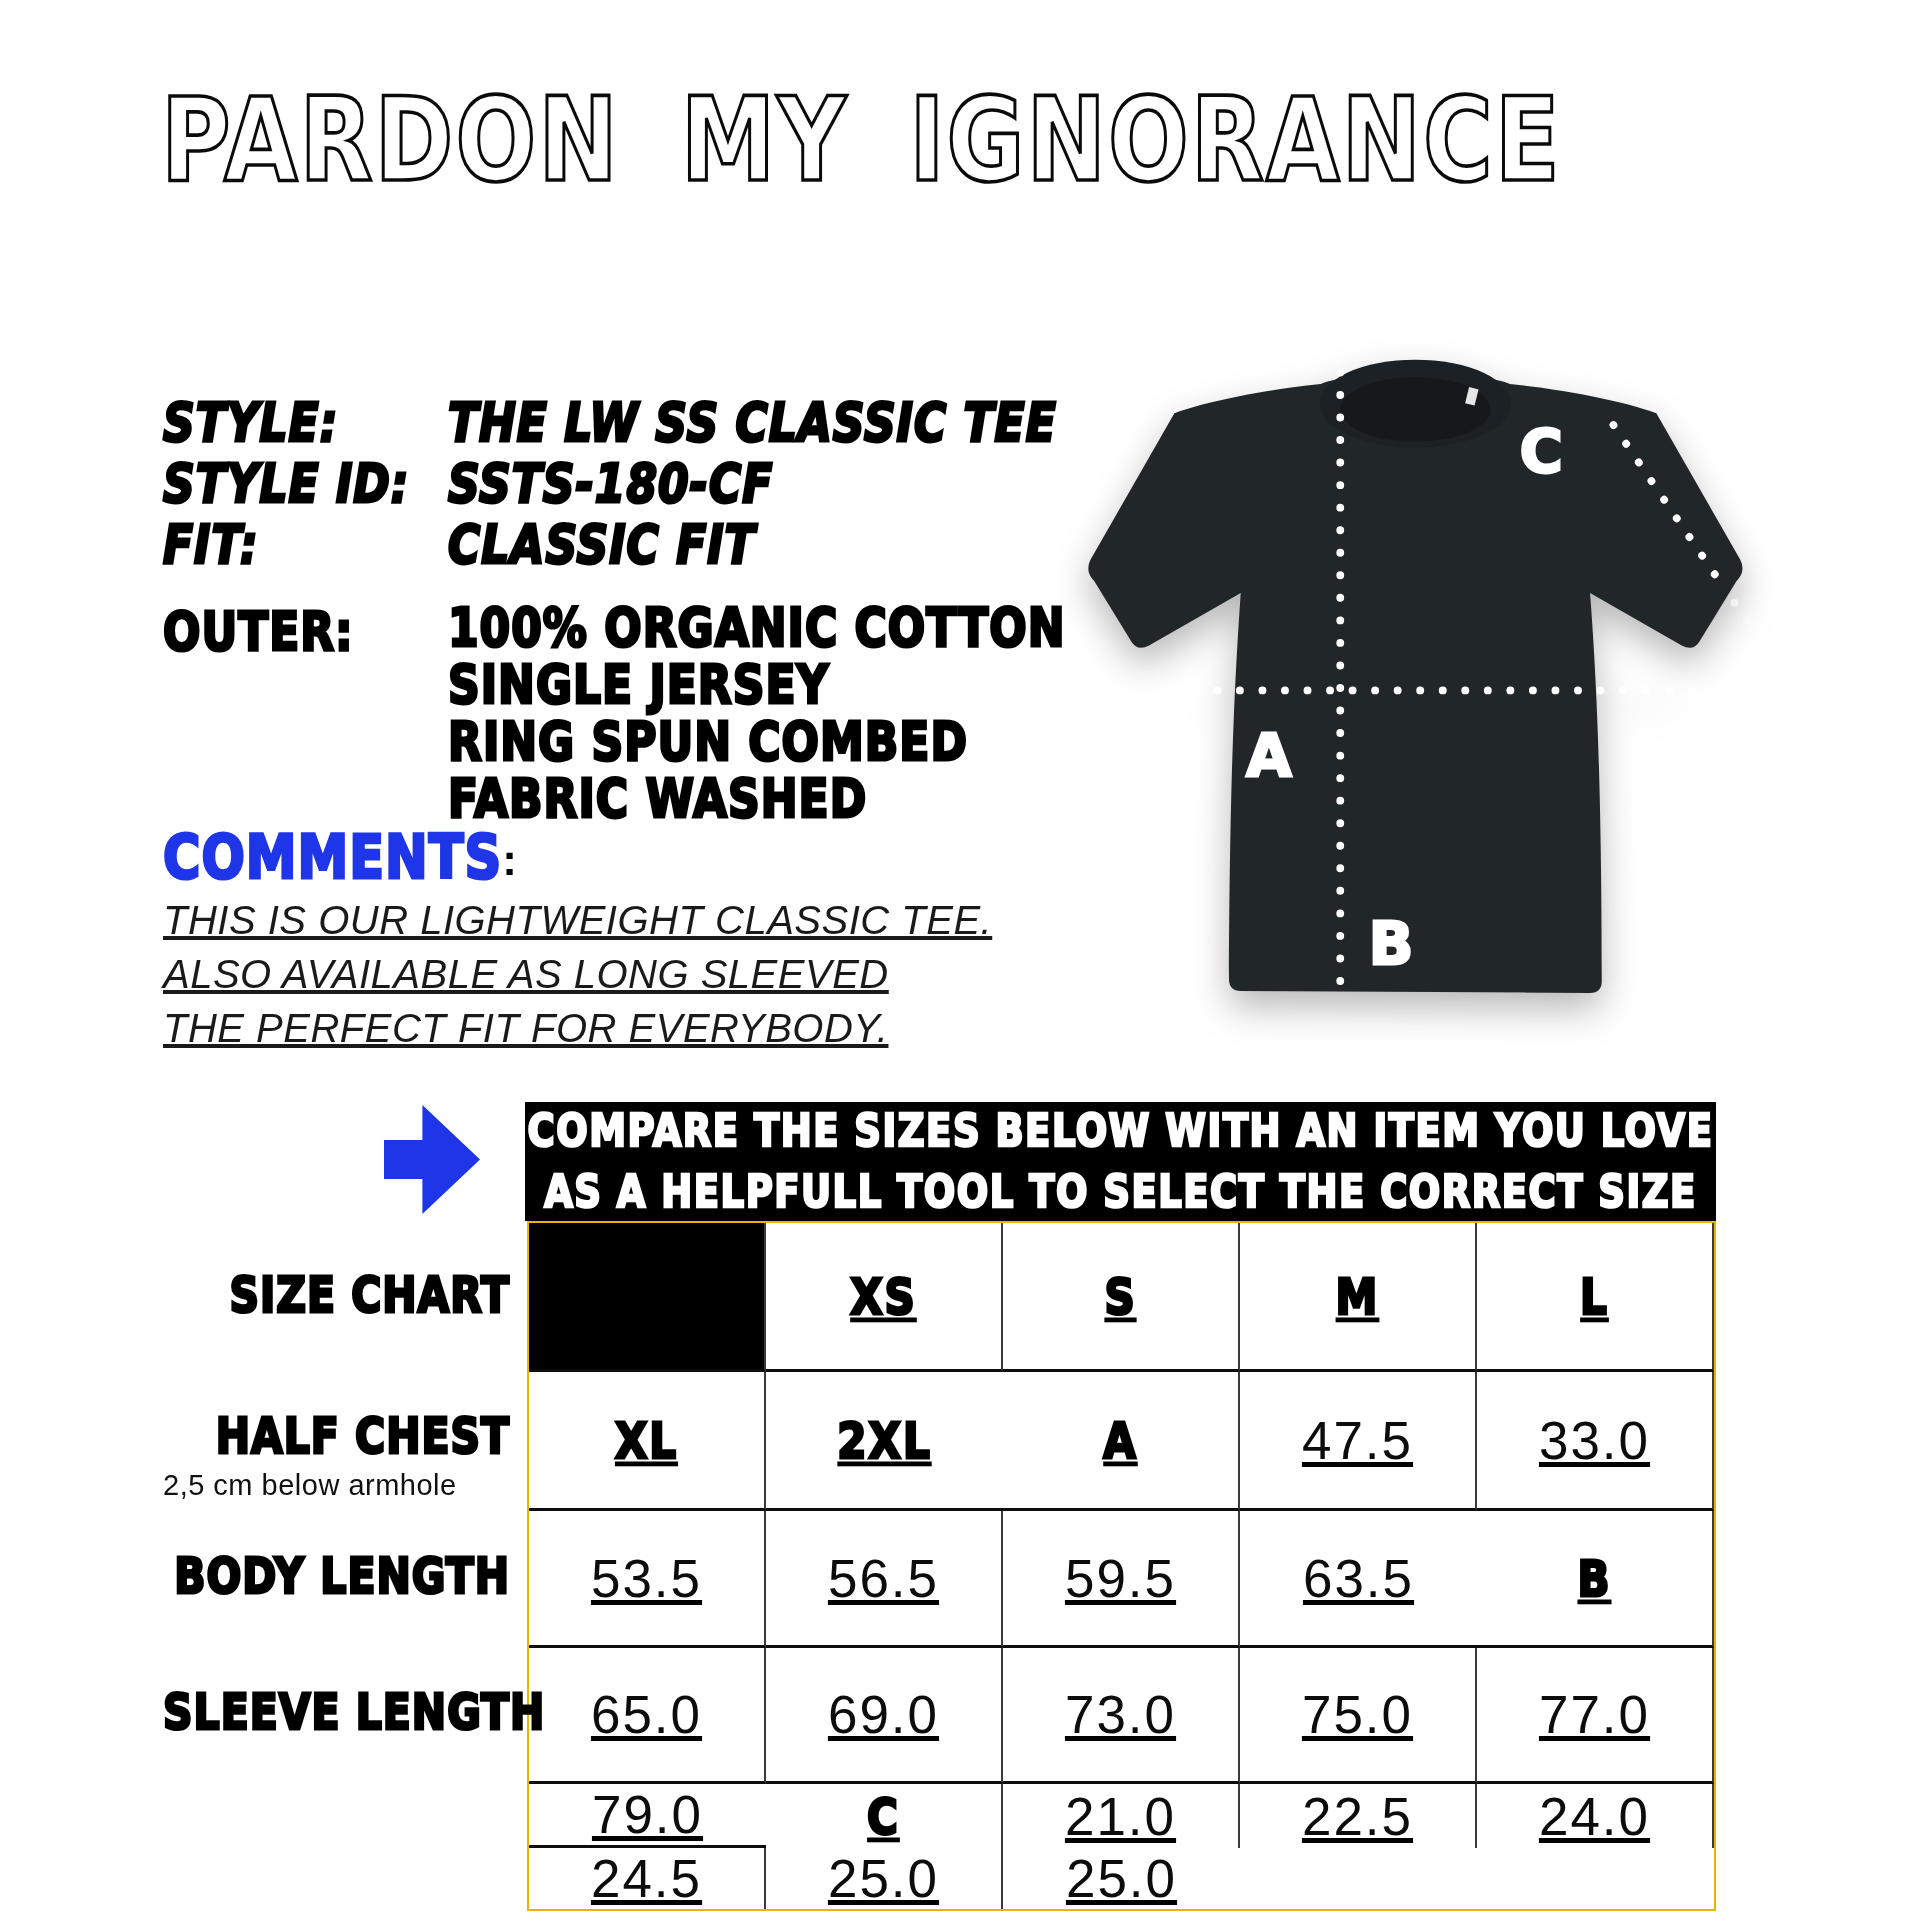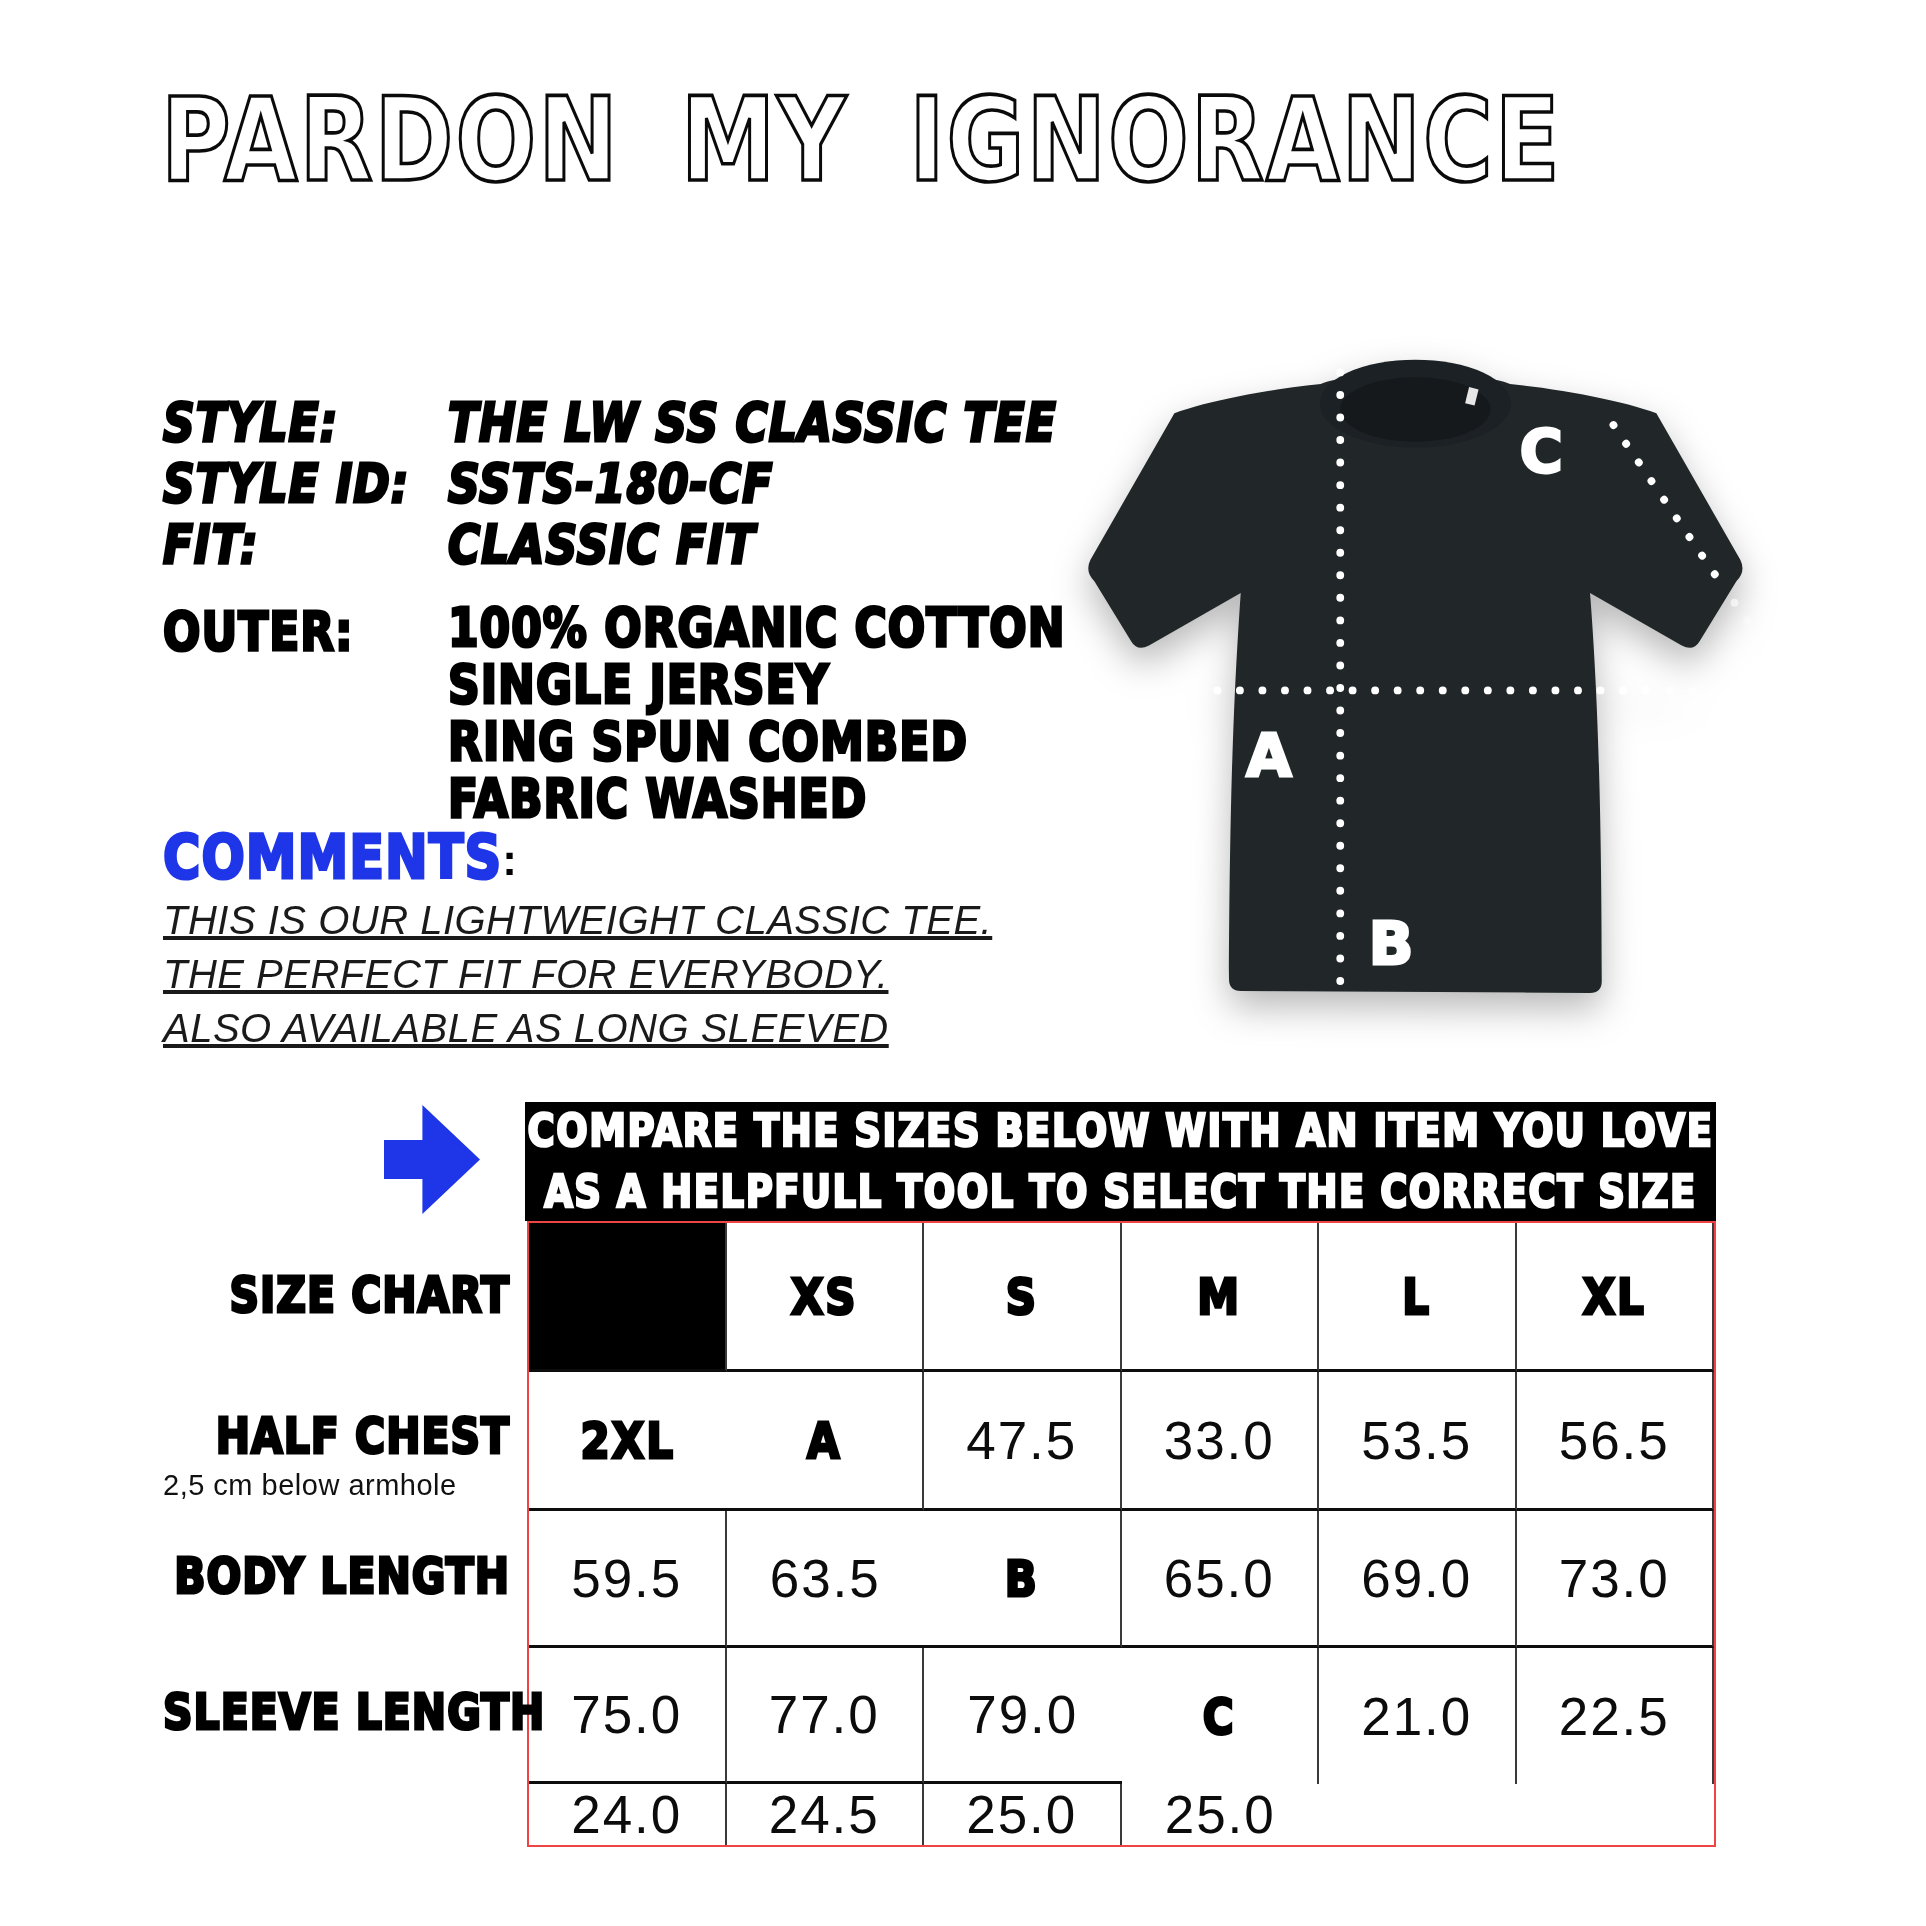--- a/index.html
+++ b/index.html
@@ -40,23 +40,23 @@
 
   
   .arrow{position:absolute;left:384px;top:1105px;width:96px;height:109px;
          clip-path:polygon(0% 32%,40% 32%,40% 0%,100% 50%,40% 100%,40% 68%,0% 68%);}
   .banner{position:absolute;left:525px;top:1102px;width:1191px;height:119px;background:#000;
           display:flex;flex-direction:column;align-items:center;justify-content:center;gap:18px;}
   .banner .bubble{color:#ffffff;font-size:37px;letter-spacing:1.5px;-webkit-text-stroke:2.2px #ffffff;}
 
   
   .size-table{position:absolute;left:527px;top:1221px;width:1189px;
-              display:grid;grid-template-columns:repeat(6,1fr);
+              display:grid;grid-template-columns:repeat(5,1fr);
               grid-template-rows:149px 139px 137px 136px;
-              border:2px solid #ef4444;box-sizing:border-box;}
+              border:2px solid #eab308;box-sizing:border-box;text-decoration:underline;}
   .cell{border-right:2px solid #3a3a3a;border-bottom:3px solid #0d0d0d;
         display:flex;align-items:center;justify-content:center;box-sizing:border-box;background:#fff;}
   .cell.last-col{border-right:none;}
   .cell.last-row{border-bottom:none;}
   .cell.black{background:#000;}
   .cell .bubble{font-size:42px;letter-spacing:2px;}
   .cell.value{font-size:53px;letter-spacing:2px;color:#0c0c0c;}
 
   
   .row-label{position:absolute;left:163px;width:347px;text-align:right;transform:translateY(-50%);}
@@ -104,22 +104,22 @@
         </div>
       </div>
     </div>
   </div>
 
   <div class="comments-row">
     <span class="bubble accent-text" style="color: rgb(30, 54, 232);">COMMENTS</span><span class="comments-colon">:</span>
   </div>
   <div class="comment-lines">
     <div>THIS IS OUR LIGHTWEIGHT CLASSIC TEE.</div>
+    <div>ALSO AVAILABLE AS LONG SLEEVED</div>
     <div>THE PERFECT FIT FOR EVERYBODY.</div>
-    <div>ALSO AVAILABLE AS LONG SLEEVED</div>
   </div>
 
   <div class="tee-wrap">
     <svg width="693" height="683" viewBox="0 0 700 700" xmlns="http://www.w3.org/2000/svg">
 
       <path fill="#212729" d="M 258 38
            C 200 44 140 56 108 68
            L 22 218 Q 16 230 26 240
            L 64 302 Q 70 312 82 306
            L 176 252

